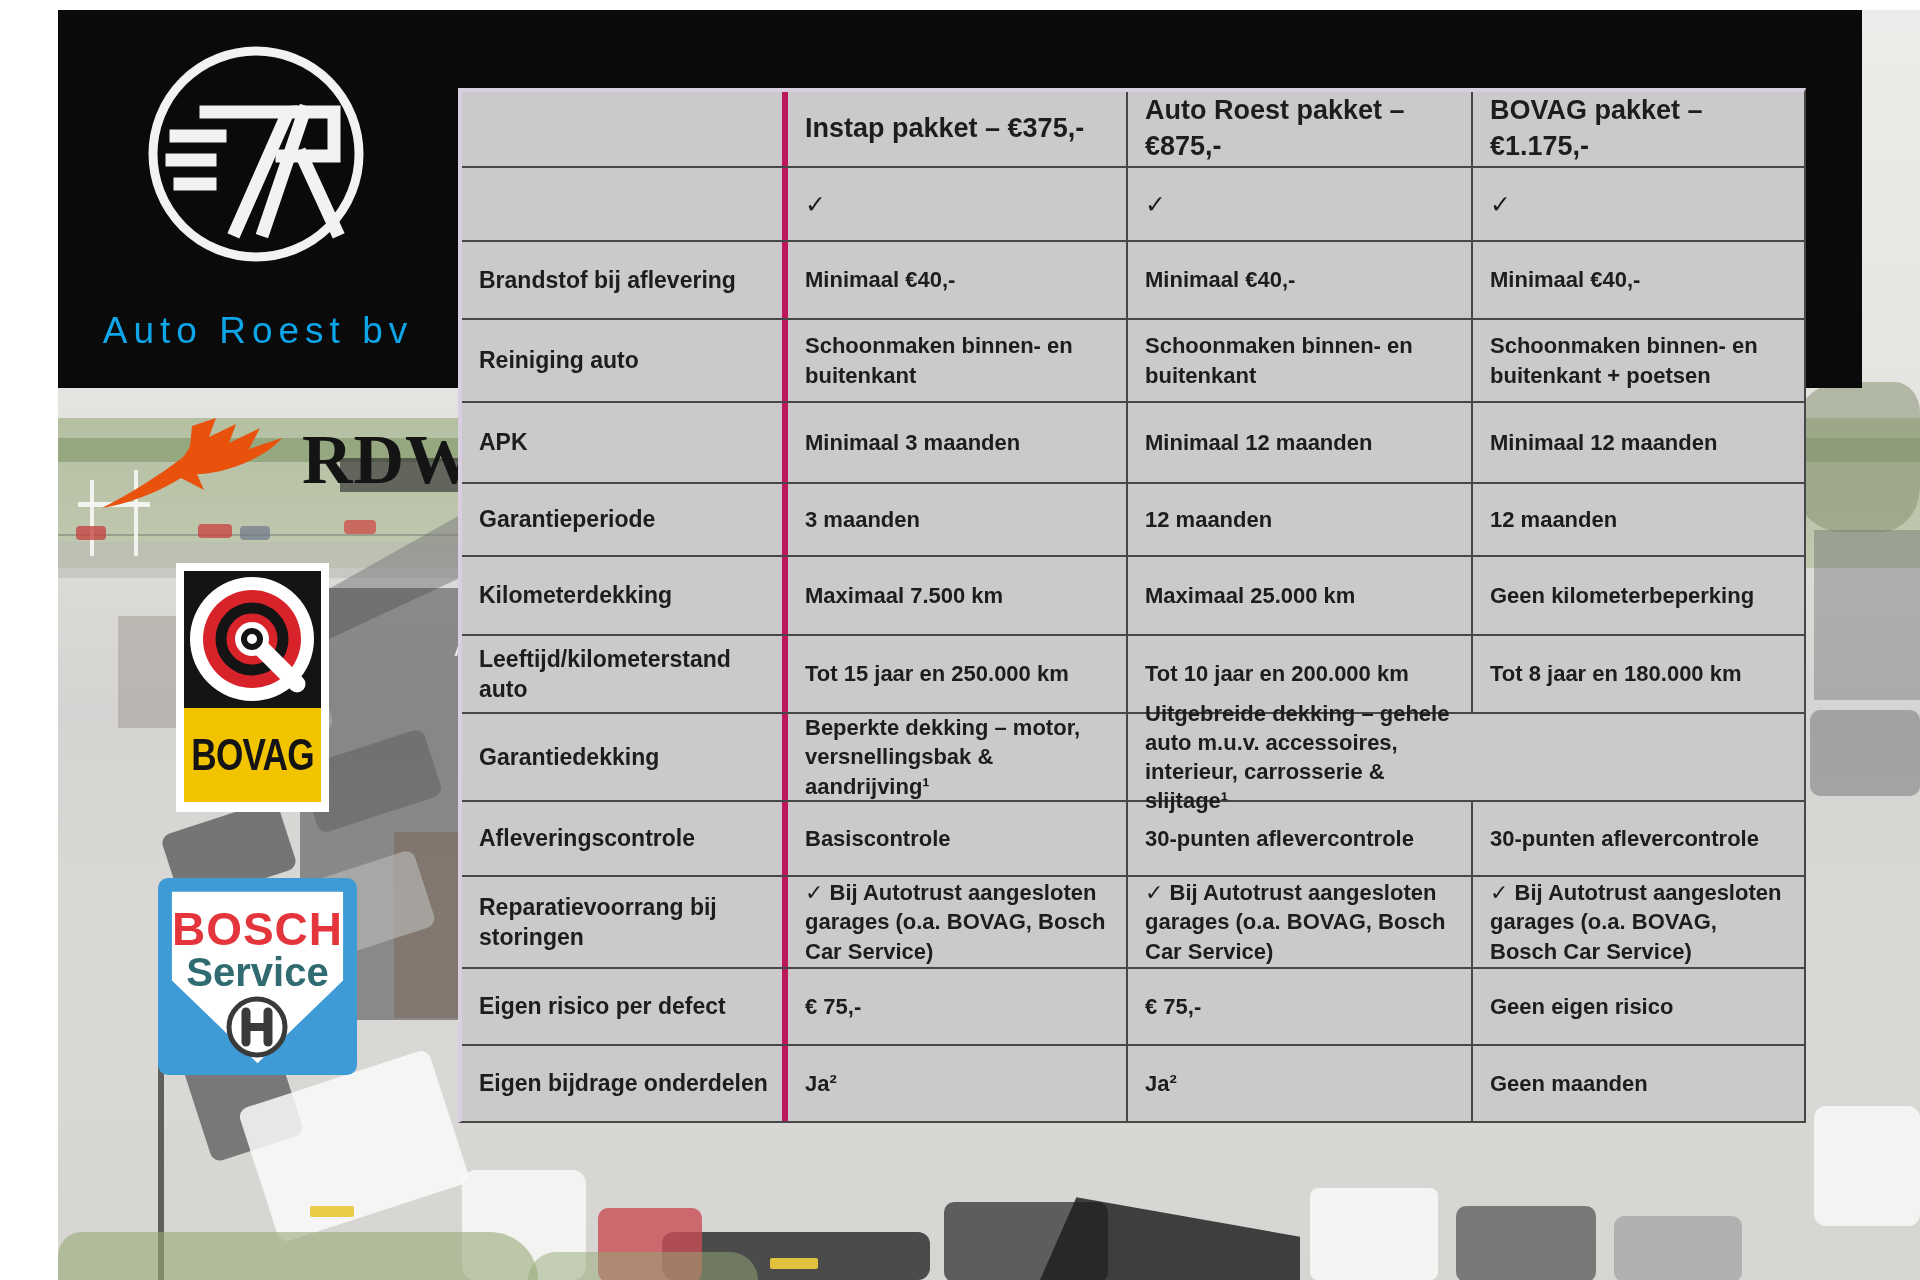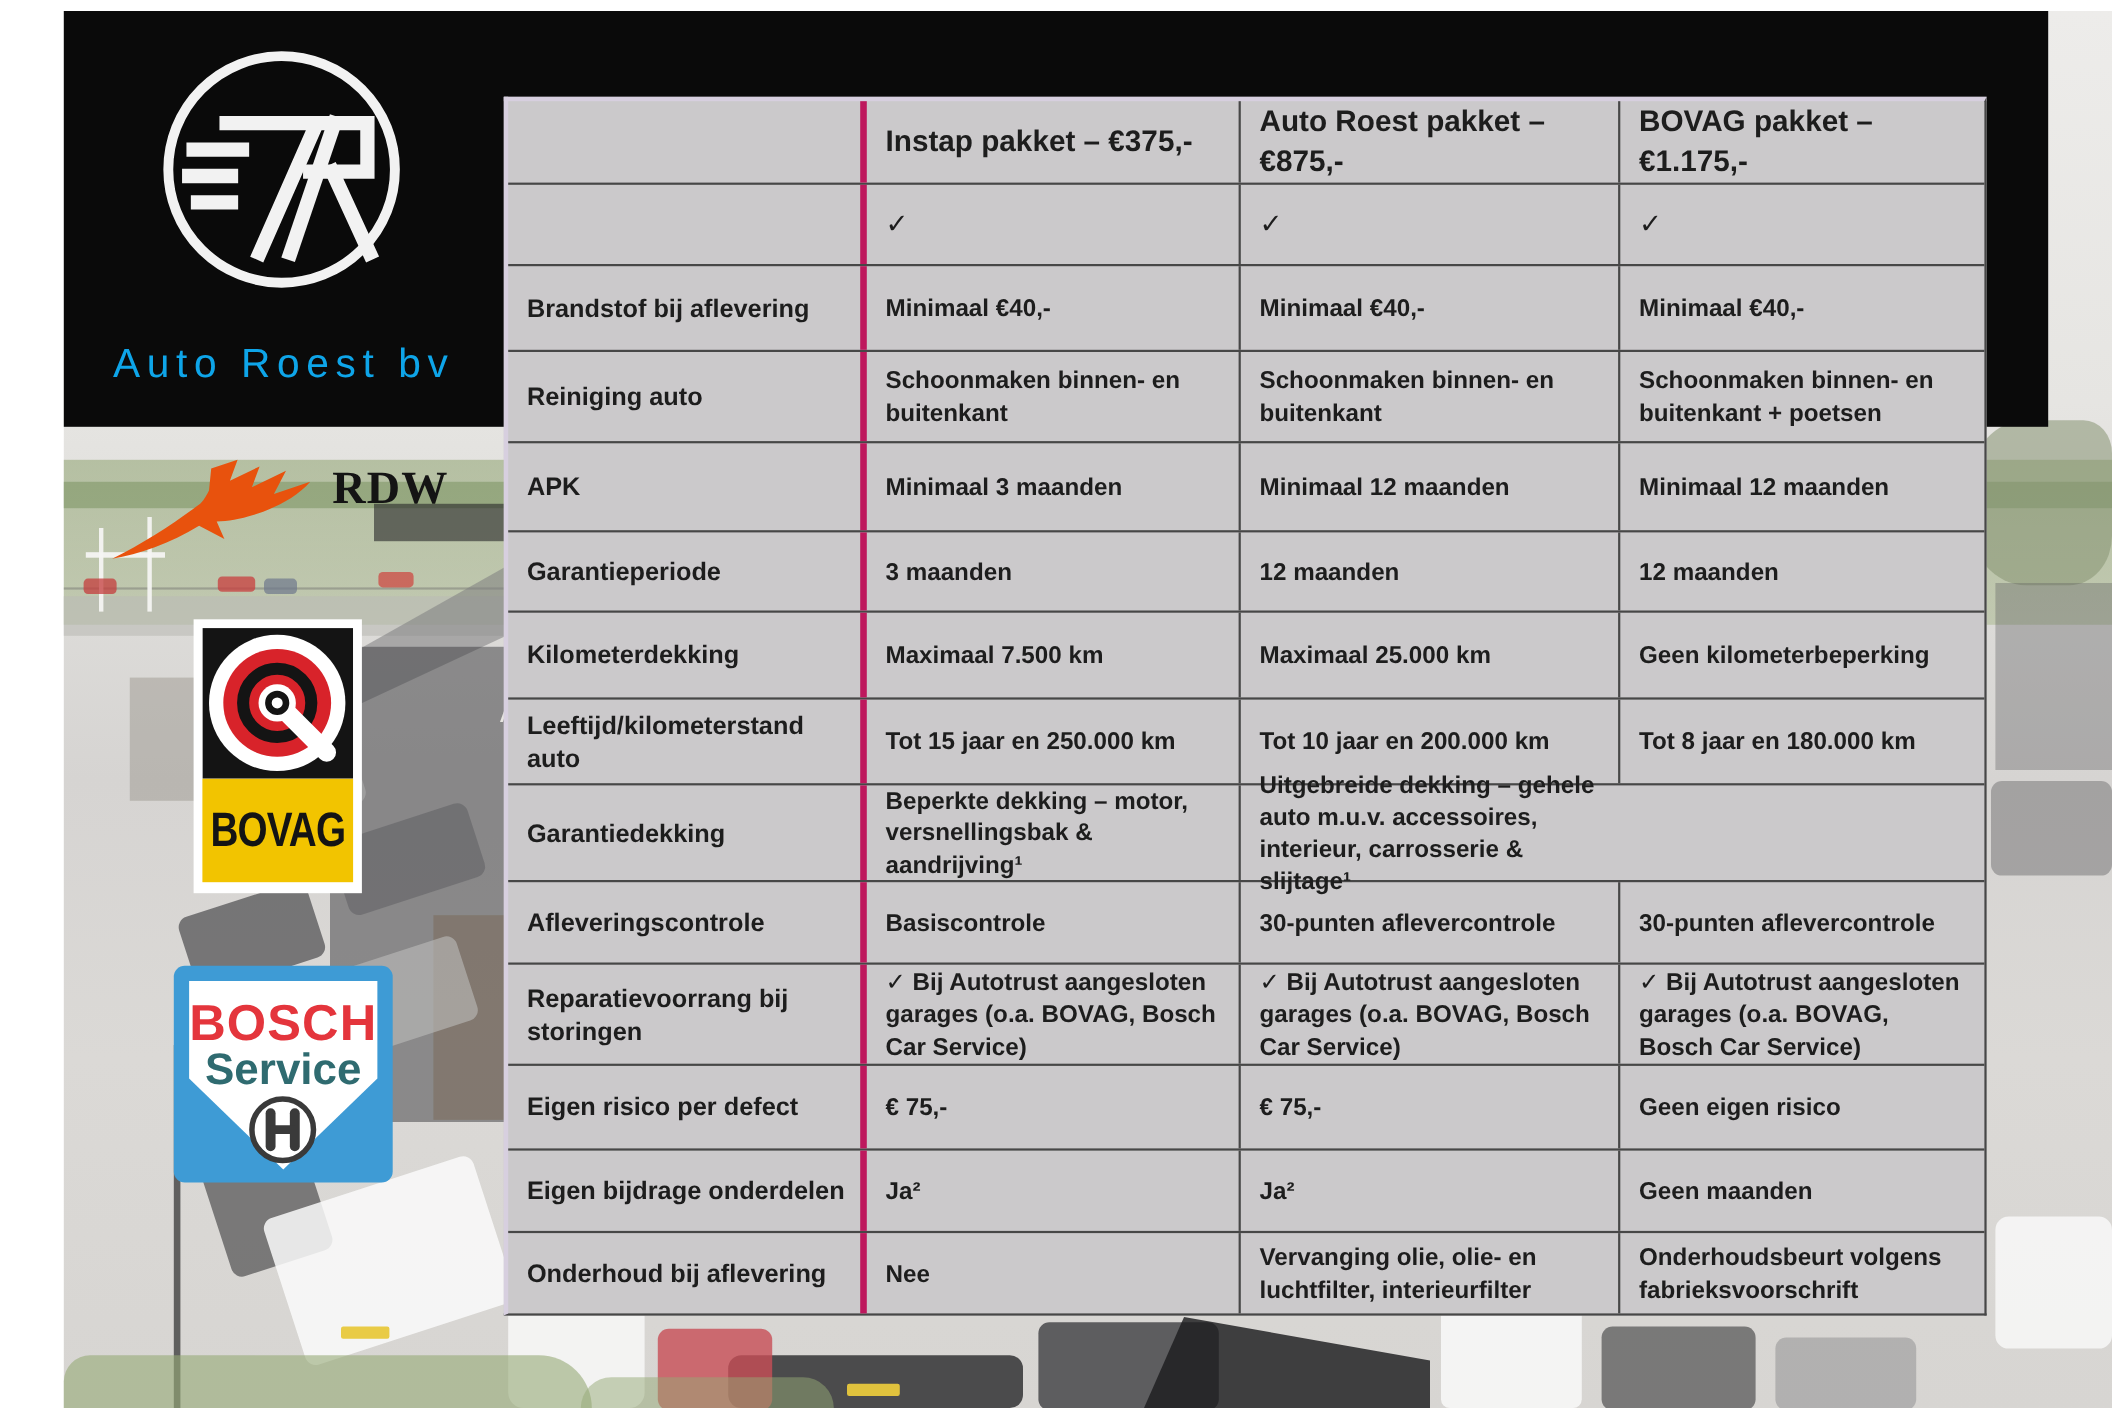--- a/index.html
+++ b/index.html
@@ -35,21 +35,21 @@
 
   
   .black-panel{position:absolute;left:58px;top:10px;width:1804px;height:378px;background:#0a0a0a;}
   .dealer-logo-svg{position:absolute;left:78px;top:24px;}
   .dealer-wordmark{position:absolute;left:0px;top:300px;width:400px;text-align:center;
                    color:#0ea5e9;font-size:37px;font-weight:normal;letter-spacing:6px;}
 
   
   .rdw{position:absolute;left:100px;top:404px;width:340px;height:120px;}
   .rdw-text{position:absolute;left:202px;top:16px;font-family:"Liberation Serif","DejaVu Serif",serif;
-            font-weight:bold;font-size:42px;color:#141414;letter-spacing:1px;}
+            font-weight:bold;font-size:70px;color:#141414;letter-spacing:1px;}
   .bovag{position:absolute;left:176px;top:563px;width:153px;height:249px;background:#ffffff;}
   .bovag-band{position:absolute;left:8px;top:145px;width:137px;height:94px;background:#f2c400;
               display:flex;align-items:center;justify-content:center;}
   .bovag-word{font-weight:bold;font-size:44px;color:#141414;transform:scaleX(.8);letter-spacing:-1px;}
   .bosch{position:absolute;left:158px;top:878px;width:199px;height:197px;background:#3e9bd5;border-radius:10px;}
   .bosch-shield{position:absolute;left:0;top:0;width:199px;height:197px;background:#ffffff;
                 clip-path:polygon(7% 7%,93% 7%,93% 52%,50% 94%,7% 52%);}
   .bosch-line1{position:absolute;left:0;top:24px;width:199px;text-align:center;
                font-weight:bold;font-size:46px;letter-spacing:1px;color:#e4353c;}
   .bosch-line2{position:absolute;left:0;top:72px;width:199px;text-align:center;
@@ -264,21 +264,15 @@
       <div class="c c3">Geen eigen risico</div>
     </div>
 
     <div class="trow h11">
       <div class="c c0">Eigen bijdrage onderdelen</div>
       <div class="c c1">Ja²</div>
       <div class="c c2">Ja²</div>
       <div class="c c3">Geen maanden</div>
     </div>
 
-    <div class="trow h12">
-      <div class="c c0">Onderhoud bij aflevering</div>
-      <div class="c c1">Nee</div>
-      <div class="c c2">Vervanging olie, olie- en luchtfilter, interieurfilter</div>
-      <div class="c c3">Onderhoudsbeurt volgens fabrieksvoorschrift</div>
-    </div>
 
   </div>
 </div>
 
 </body></html>

